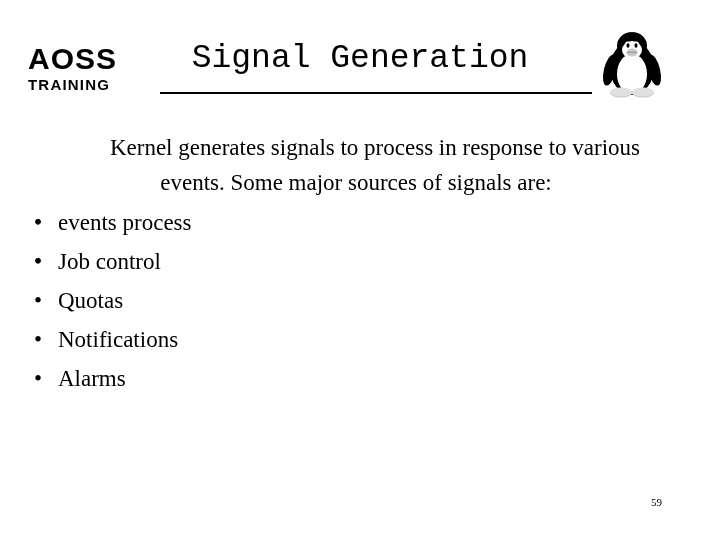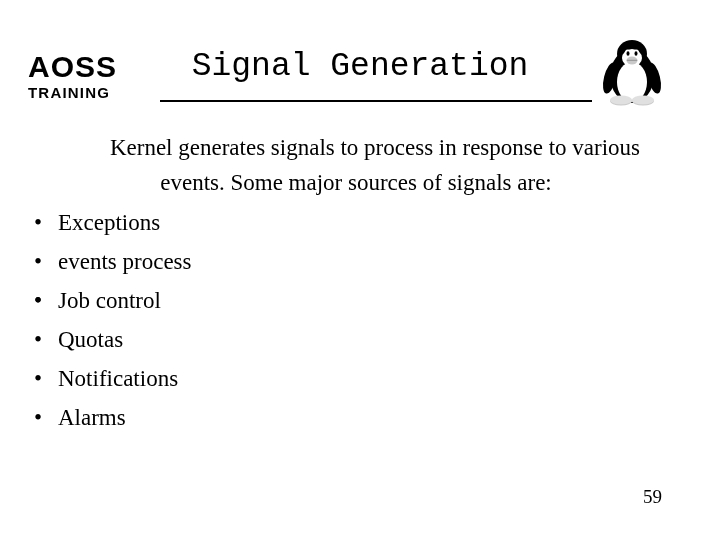--- a/index.html
+++ b/index.html
@@ -17,21 +17,21 @@
   .slide {
     position: relative;
     width: 720px;
     height: 540px;
   }
 
   
   .header {
     position: absolute;
     left: 0;
-    top: 12px;
+    top: 4px;
     width: 608px;
     height: 112px;
   }
   .logo {
     position: absolute;
     left: 28px;
     top: 40px;
     width: 128px;
     height: 52px;
     font-family: "Liberation Sans", sans-serif;
@@ -111,21 +111,21 @@
     top: 0;
     font-size: 23px;
     line-height: 39px;
   }
 
   
   .page-number {
     position: absolute;
     right: 58px;
     bottom: 32px;
-    font-size: 19px;
+    font-size: 11px;
     font-family: "Liberation Serif", serif;
   }
 </style>
 </head>
 <body>
 
 <div class="slide">
 
   <div class="header">
 
@@ -167,21 +167,20 @@
     </div>
 
   </div>
 
   <div class="body-area">
     <p class="intro">Kernel generates signals to process in response to various events. Some major sources of signals are:</p>
 
     <ul class="bullets">
       <li>
         <span class="bullet-dot">•</span>
-        <span>Exceptions</span>
       </li>
       <li>
         <span class="bullet-dot">•</span>
         <span>events process</span>
       </li>
       <li>
         <span class="bullet-dot">•</span>
       </li>
       <li>
         <span class="bullet-dot">•</span>

